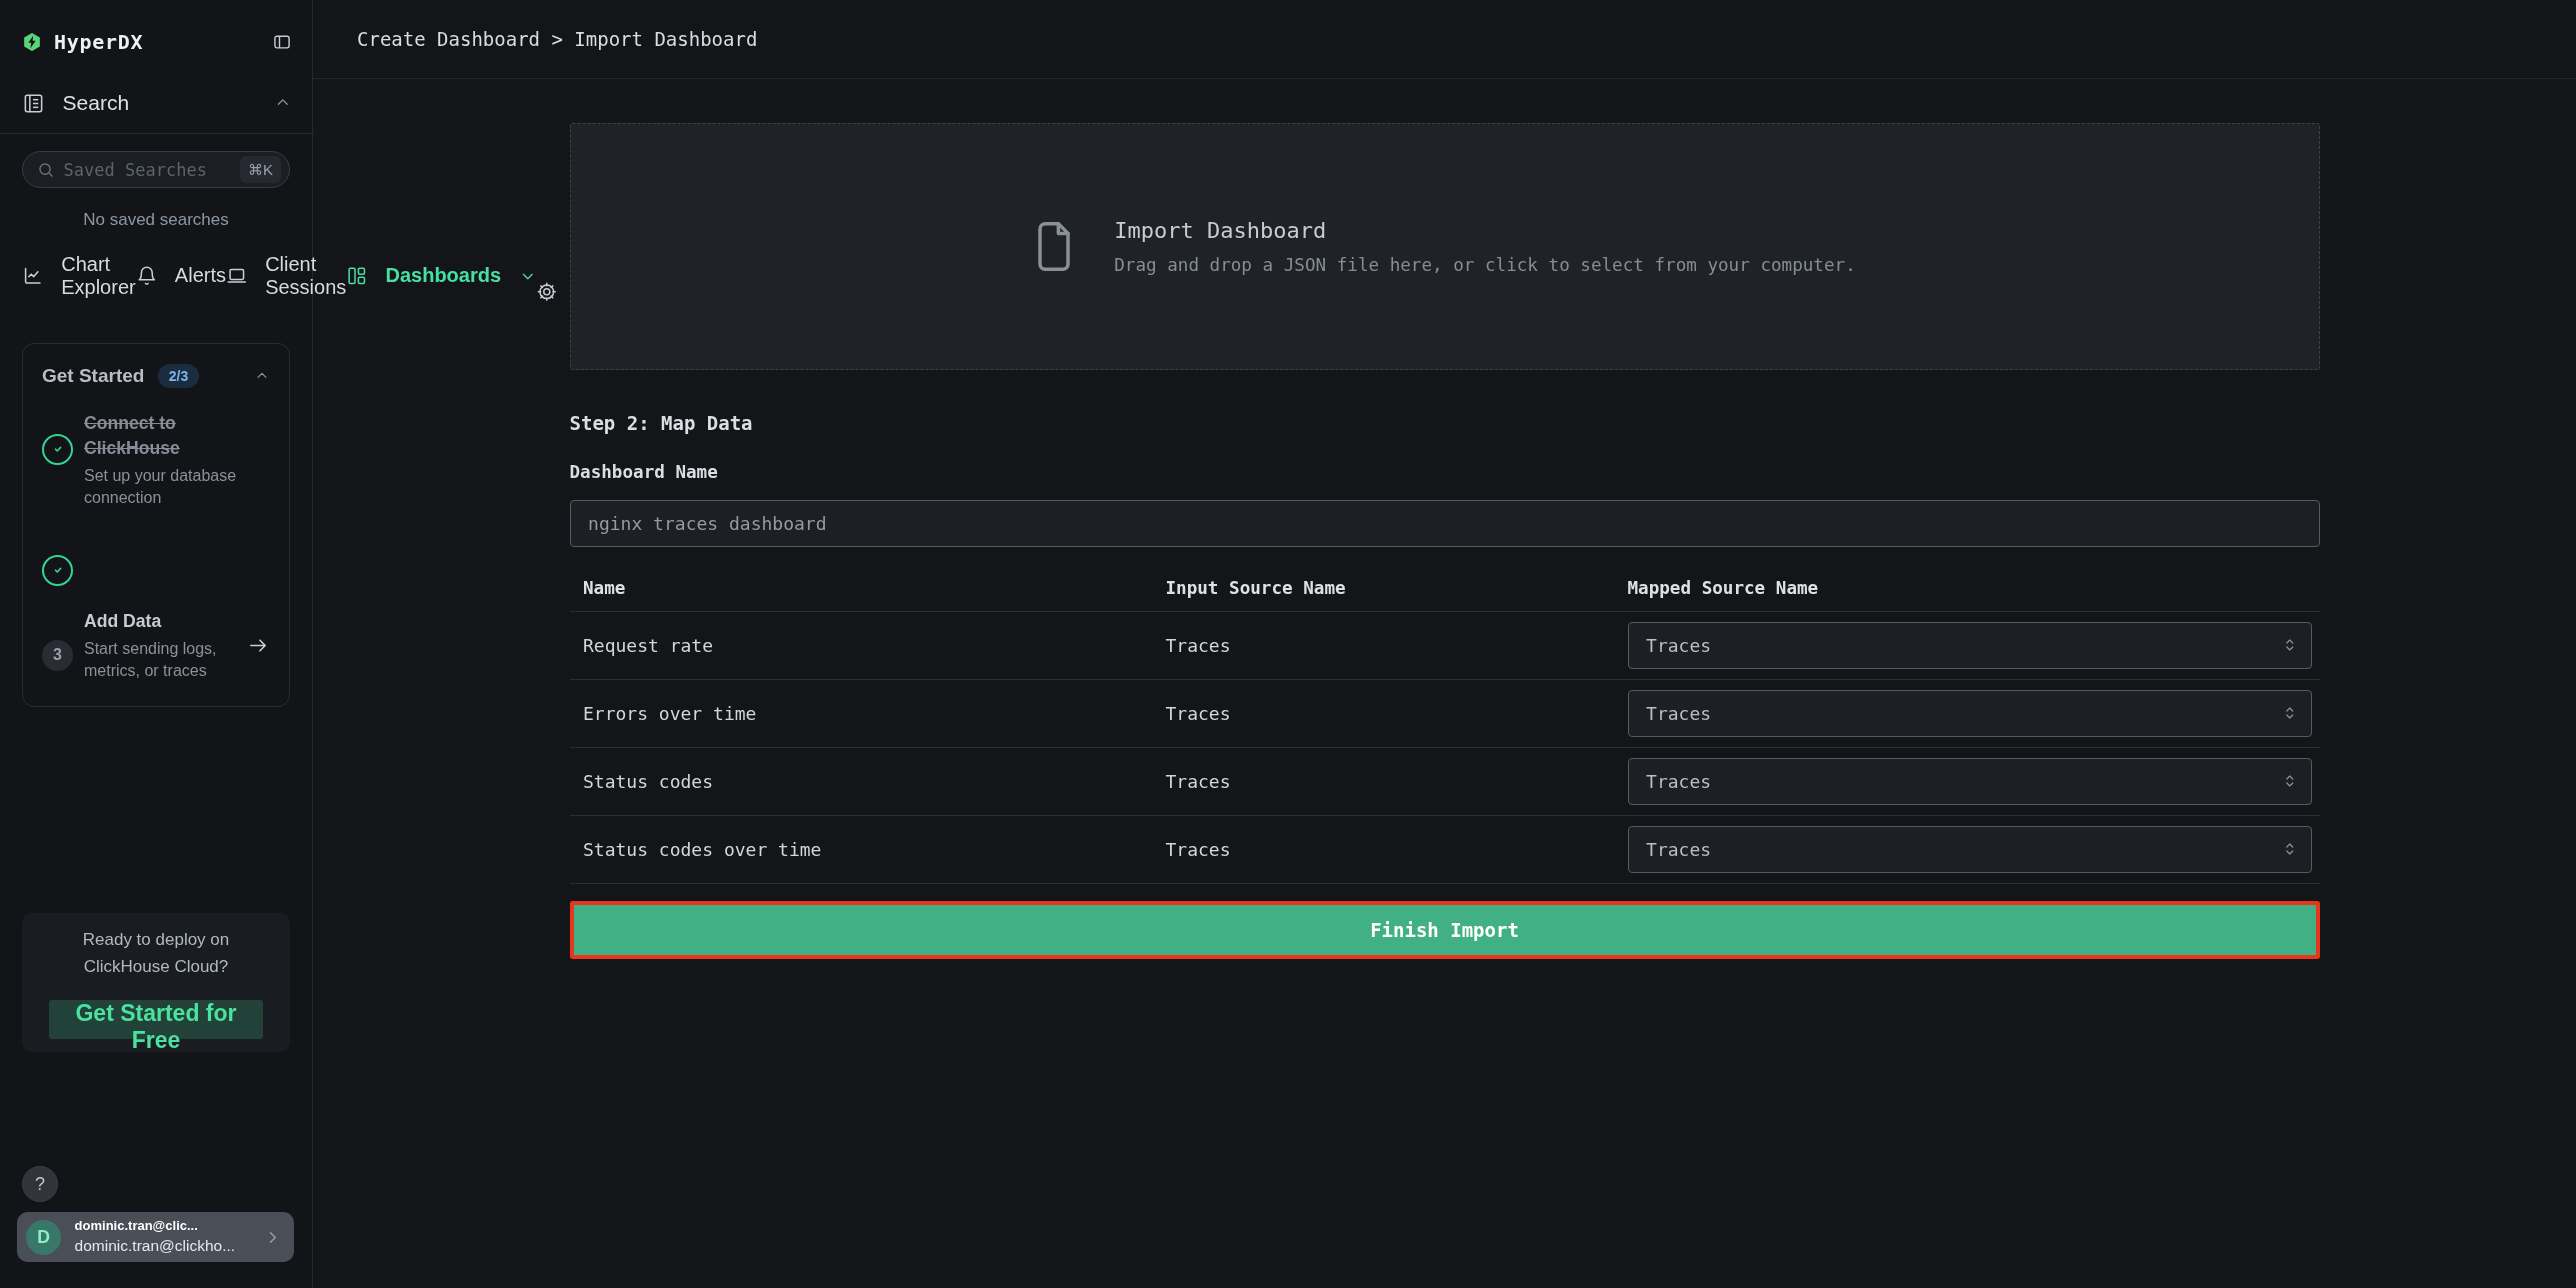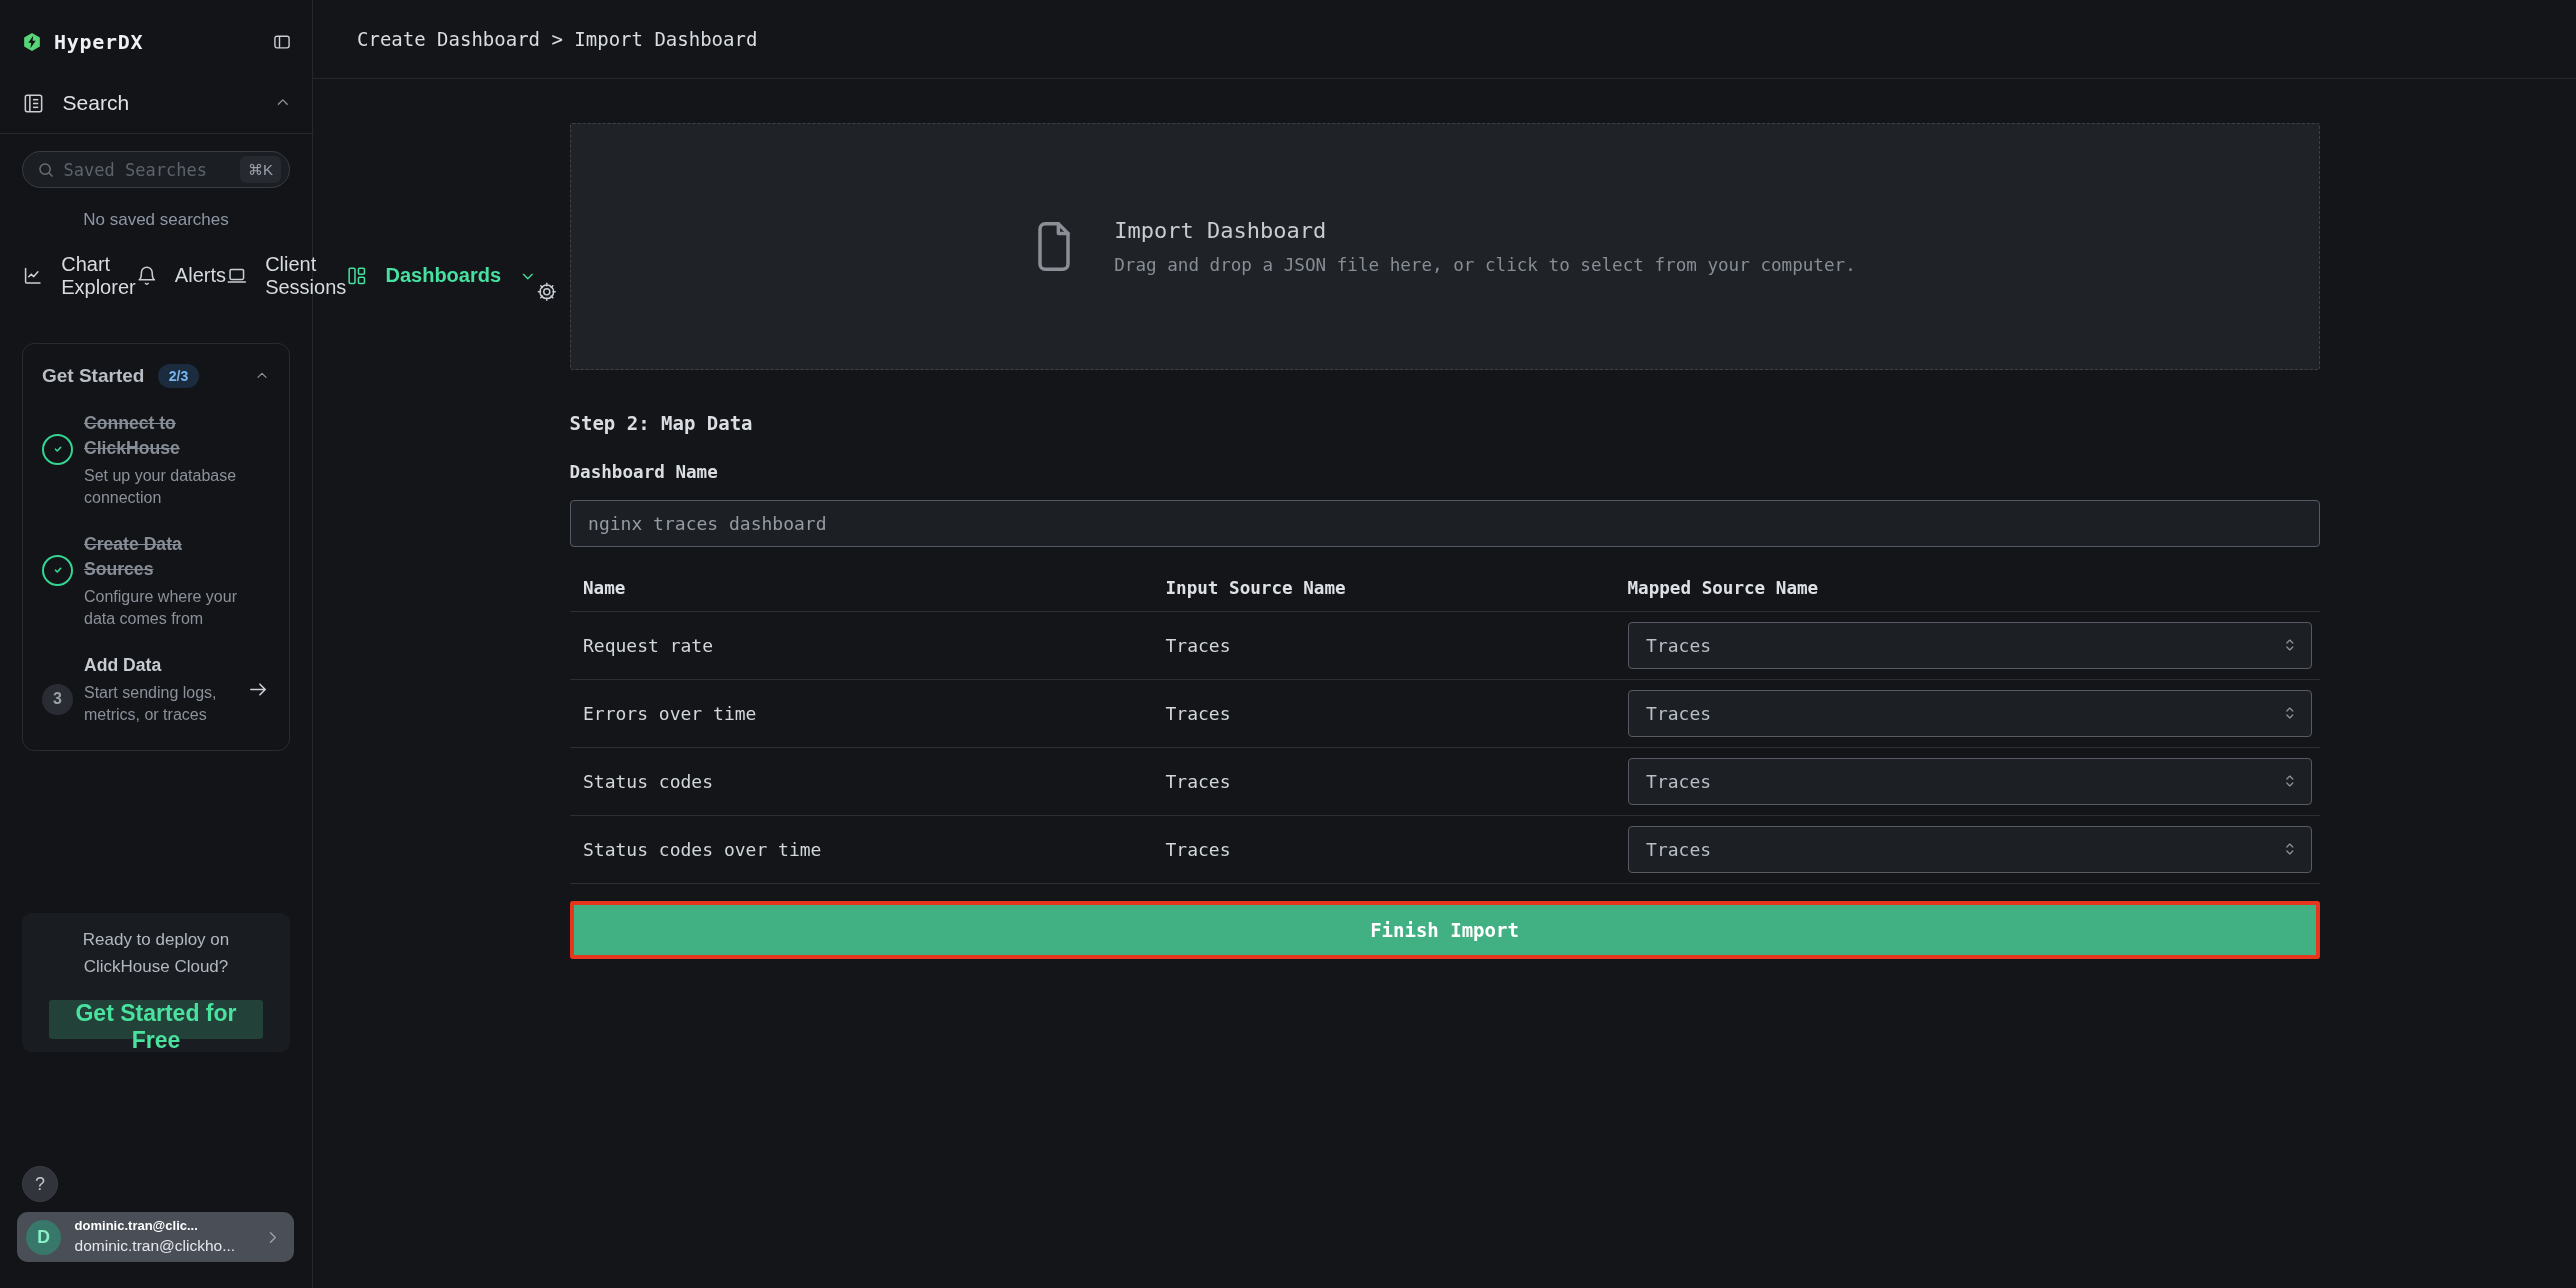--- a/index.html
+++ b/index.html
@@ -262,24 +262,20 @@
         </div>
 
         <div class="gs-item">
           <div class="gs-ico">
             <span class="check-circle">
               <svg width="16" height="16" viewBox="0 0 24 24" fill="none" stroke="currentColor" stroke-width="2.4" stroke-linecap="round" stroke-linejoin="round">
                   <path d="m8.3 12.3 2.6 2.7 5-5.4"></path>
                 </svg>
             </span>
           </div>
-          <div class="gs-txt">
-            <div class="gs-item-title done">Create Data Sources</div>
-            <div class="gs-item-desc">Configure where your data comes from</div>
-          </div>
           <div></div>
         </div>
 
         <div class="gs-item">
           <div class="gs-ico" style="padding-top:31px">
             <span class="num-circle">3</span>
           </div>
           <div class="gs-txt">
             <div class="gs-item-title">Add Data</div>
             <div class="gs-item-desc">Start sending logs, metrics, or traces</div>

